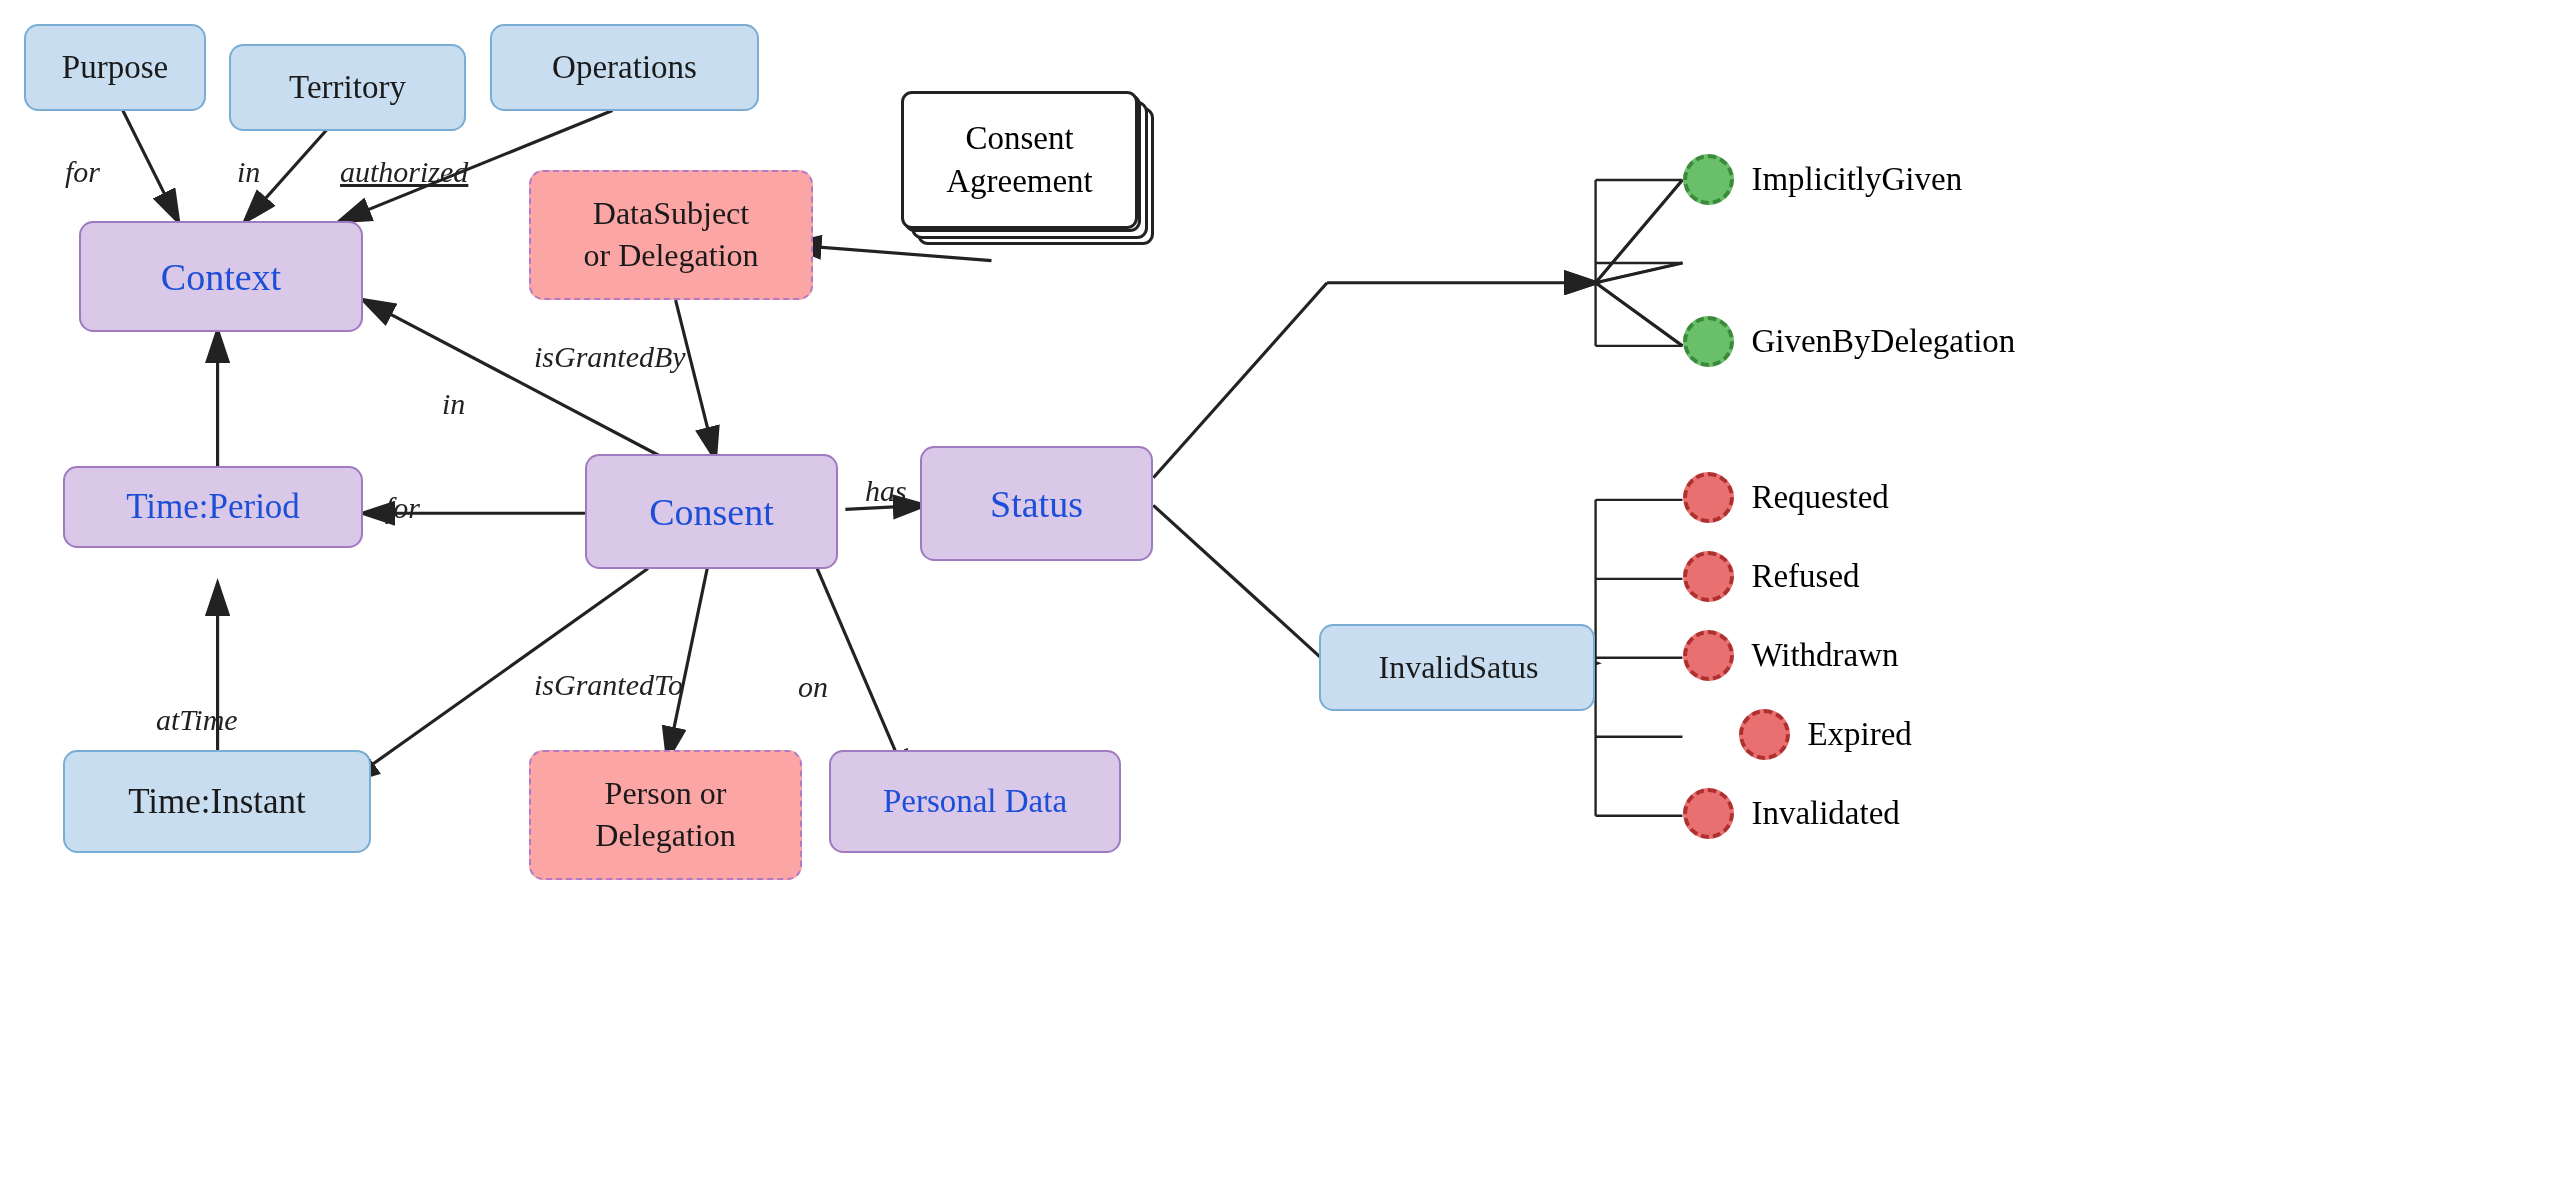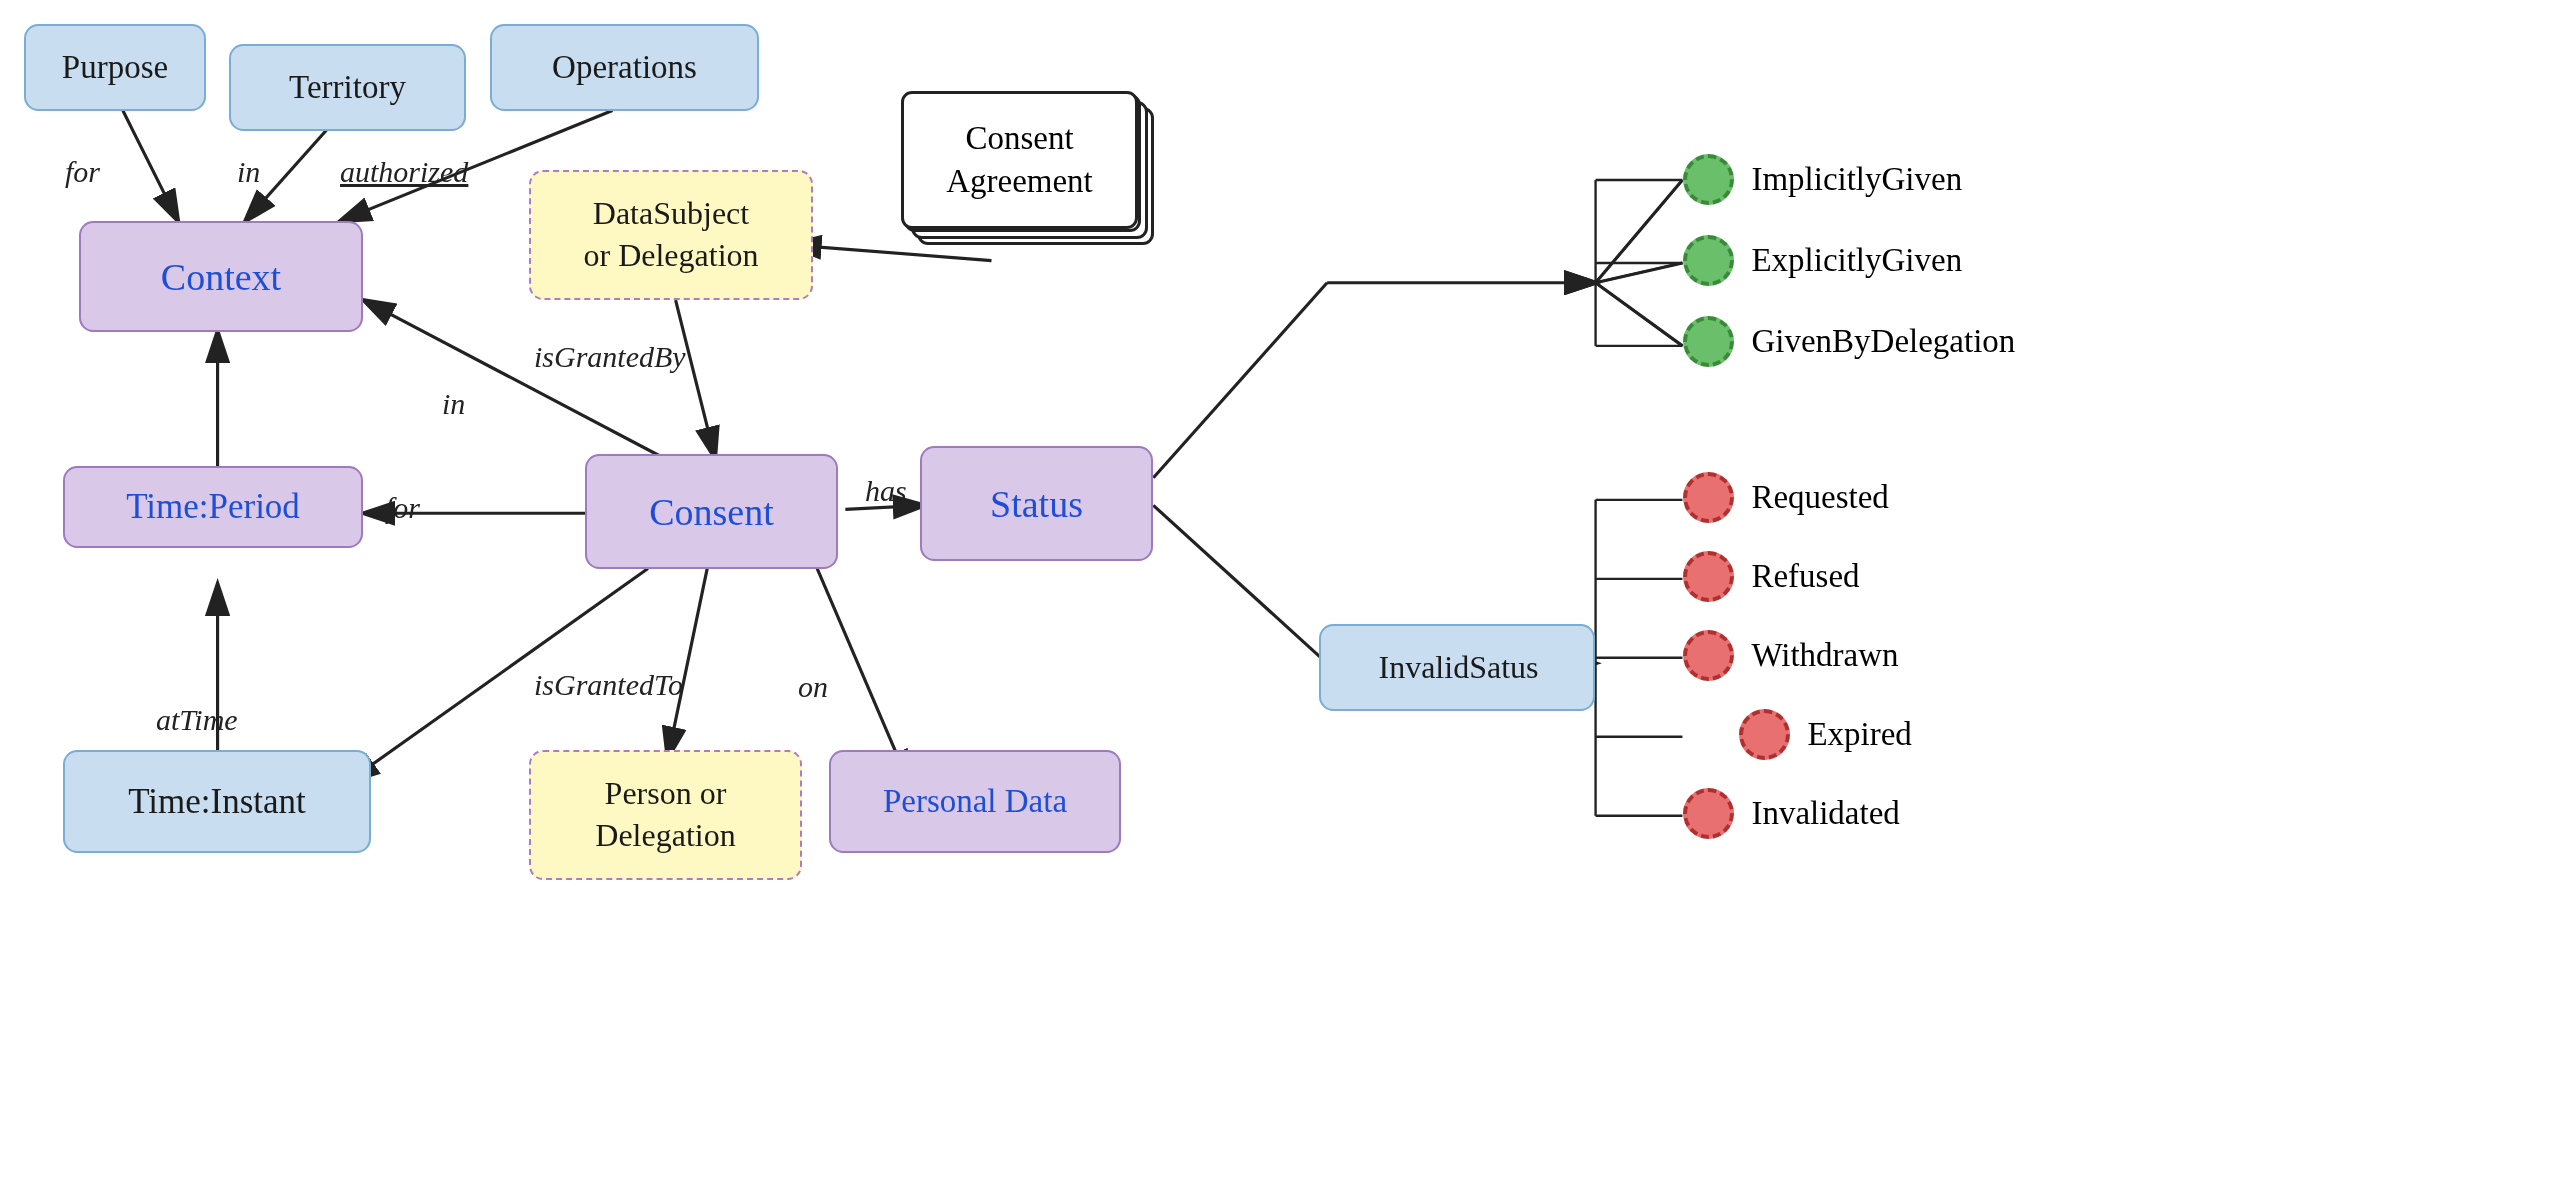--- a/index.html
+++ b/index.html
@@ -31,21 +31,21 @@
       background: #c8ddf0;
       border: 2.4px solid #7aadd4;
       color: #1a1a1a;
     }
     .node-purple {
       background: #d9c8e8;
       border: 2.4px solid #a07abf;
       color: #1d4ed8;
     }
     .node-purple-dashed {
-      background: #fef9c3;
+      background: #fca5a5;
       border: 2.4px dashed #b07ac8;
       color: #1a1a1a;
     }
     .edge-label {
       position: absolute;
       font-size: 30px;
       font-style: italic;
       color: #222;
       font-family: Georgia, serif;
     }
@@ -219,24 +219,20 @@
   <div class="edge-label" style="left:534px; top:340px;">isGrantedBy</div>
   <div class="edge-label" style="left:534px; top:668px;">isGrantedTo</div>
   <div class="edge-label" style="left:865px; top:474px;">has</div>
   <div class="edge-label" style="left:798px; top:670px;">on</div>
 
   <div class="status-item" style="left:1683px; top:154px;">
     <div class="status-dot-green"></div>
     <span>ImplicitlyGiven</span>
   </div>
 
-  <div class="status-item" style="left:1683px; top:235px;">
-    <div class="status-dot-green"></div>
-    <span>ExplicitlyGiven</span>
-  </div>
 
   <div class="status-item" style="left:1683px; top:316px;">
     <div class="status-dot-green"></div>
     <span>GivenByDelegation</span>
   </div>
 
   <div class="status-item" style="left:1683px; top:472px;">
     <div class="status-dot-red"></div>
     <span>Requested</span>
   </div>

